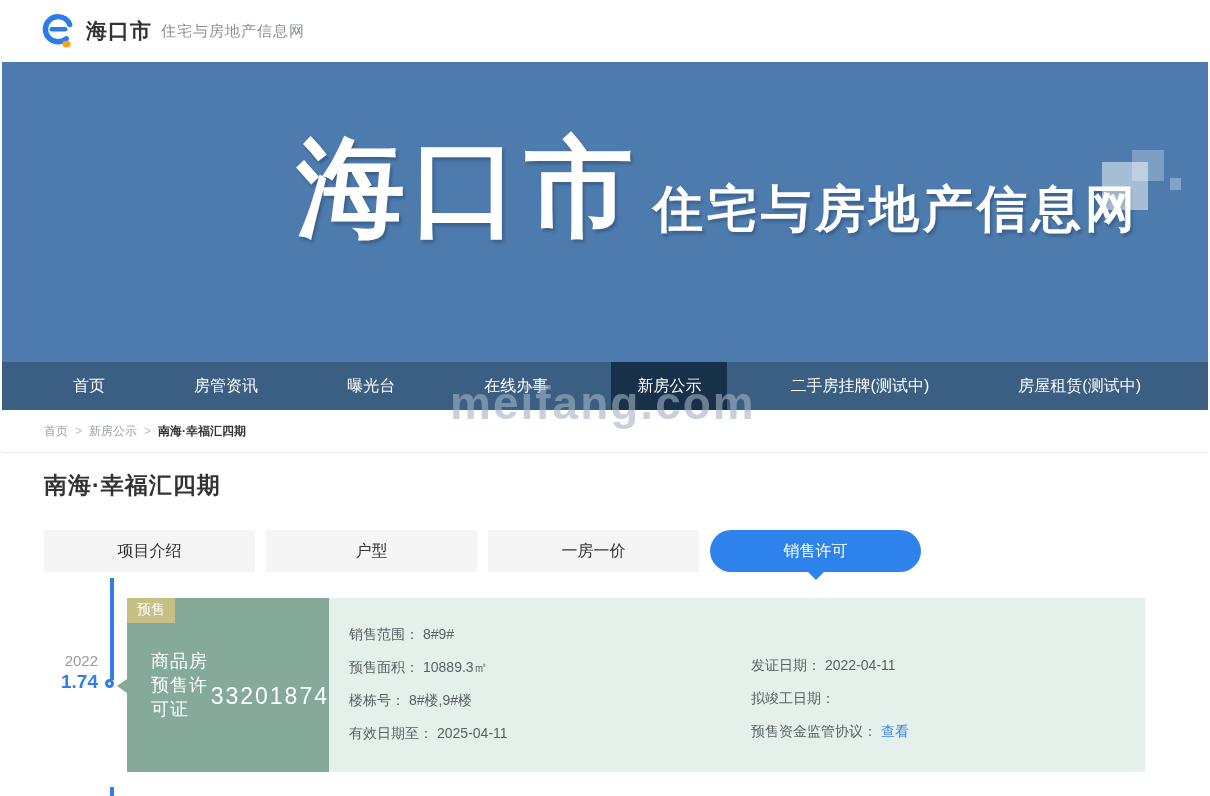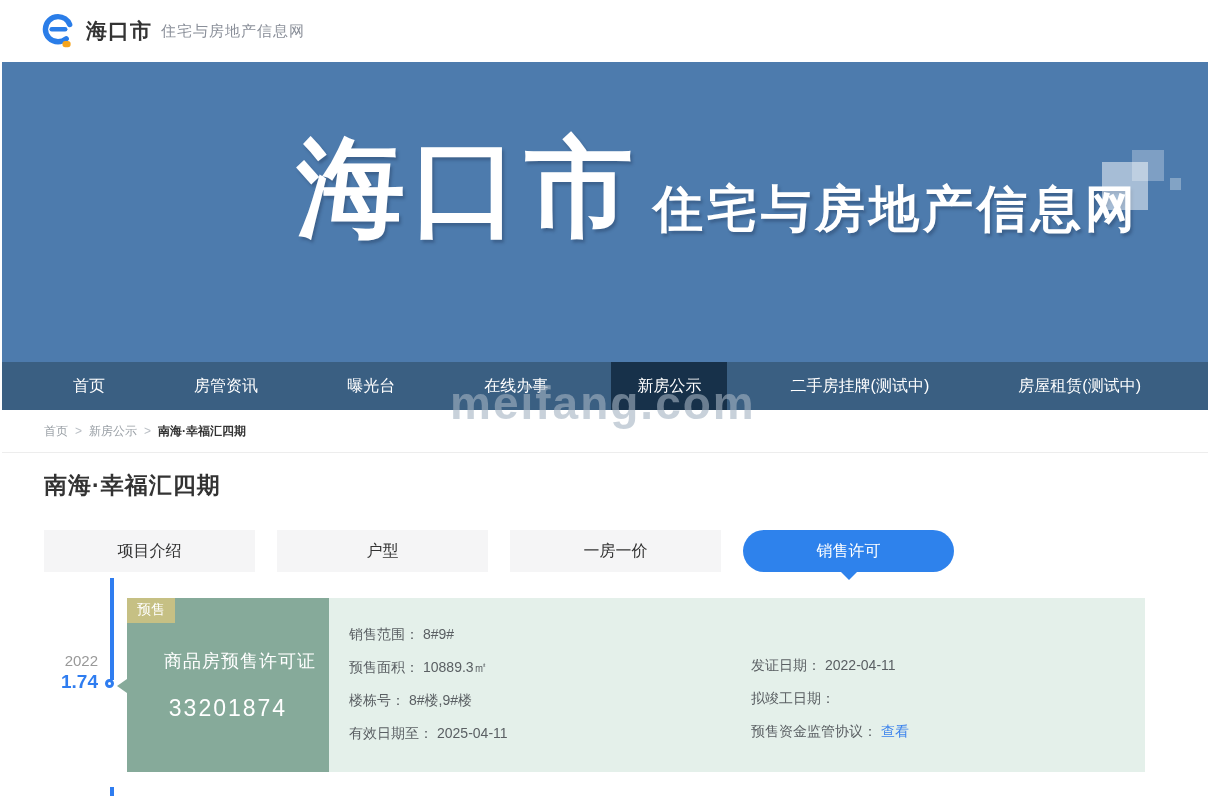--- a/index.html
+++ b/index.html
@@ -35,37 +35,37 @@
   
   .breadcrumb { position:absolute; top:410px; left:0; width:1210px; height:43px; display:flex; align-items:center; padding-left:42px; font-size:12px; color:#9aa0a6; border-bottom:1px solid #ededed; }
   .crumb { color:#9aa0a6; cursor:pointer; }
   .crumb-sep { margin:0 7px; color:#b9bec4; }
   .crumb.current { color:#333; font-weight:bold; cursor:default; }
 
   
   .page-title { position:absolute; top:470px; left:42px; font-size:23px; font-weight:bold; color:#333; letter-spacing:1px; }
 
   
-  .tabs { position:absolute; top:530px; left:42px; display:flex; gap:22px; }
+  .tabs { position:absolute; top:530px; left:42px; display:flex; gap:11px; }
   .tab { width:211px; height:42px; background:#f5f5f6; color:#333; font-size:16px; display:flex; align-items:center; justify-content:center; cursor:pointer; position:relative; }
   .tab.active { background:#2e82ec; color:#fff;border-radius:21px; }
   .tab.active::after { content:""; position:absolute; bottom:-8px; left:50%; margin-left:-8px; border-left:8px solid transparent; border-right:8px solid transparent; border-top:8px solid #2e82ec; }
 
   
   .tl-line1 { position:absolute; left:108px; top:578px; width:4px; height:102px; background:#2f7df0; }
   .tl-line2 { position:absolute; left:108px; top:787px; width:4px; height:9px; background:#2f7df0; }
   .tl-circle { position:absolute; left:103px; top:679px; width:9px; height:9px; background:#fff; border:3px solid #2f7df0; border-radius:50%; }
   .tl-date { position:absolute; left:26px; top:652px; width:70px; text-align:right; }
   .tl-year { font-size:15px; color:#999; }
   .tl-day { font-size:19px; font-weight:bold; color:#2f7df0; margin-top:2px; }
   .tl-arrow { position:absolute; left:115px; top:679px; width:0; height:0; border-top:7px solid transparent; border-bottom:7px solid transparent; border-right:10px solid #86aa9a; }
 
   
   .card { position:absolute; left:125px; top:598px; width:1018px; height:174px; display:flex; }
-  .card-left { width:202px; background:#86aa9a; position:relative; display:flex; flex-direction:column; align-items:center; justify-content:center; }
+  .card-left { width:202px; background:#86aa9a; position:relative; display:flex; flex-direction:row; align-items:center; justify-content:center; }
   .badge { position:absolute; left:0; top:0; background:#c6c084; color:#fff; font-size:14px; padding:3px 10px 4px; }
   .cert-title { color:#fff; font-size:18px; letter-spacing:1px;margin-left:24px; }
   .cert-no { color:#fff; font-size:23px; letter-spacing:2px; margin-top:22px; }
   .card-right { flex:1; background:#e4f0ea; position:relative; }
   .col { position:absolute; }
   .col-left { left:20px; top:20px; }
   .col-right { left:406px; top:51px;margin-left:16px; }
   .drow { height:33px; line-height:33px; font-size:14px; color:#5a5f63; white-space:nowrap; }
   .drow .val { margin-left:4px; }
   .view-link { color:#3b82ec; text-decoration:none; margin-left:4px; cursor:pointer; }

